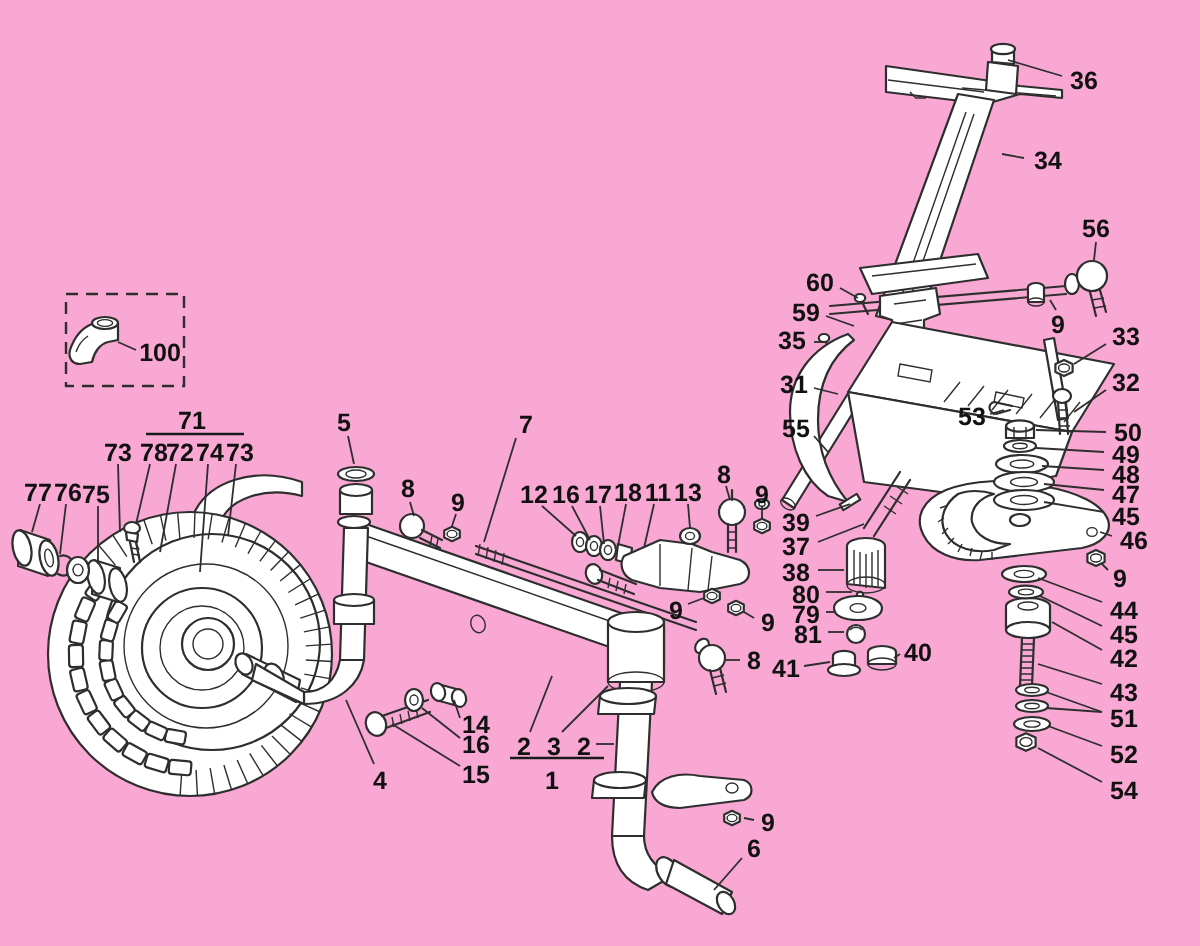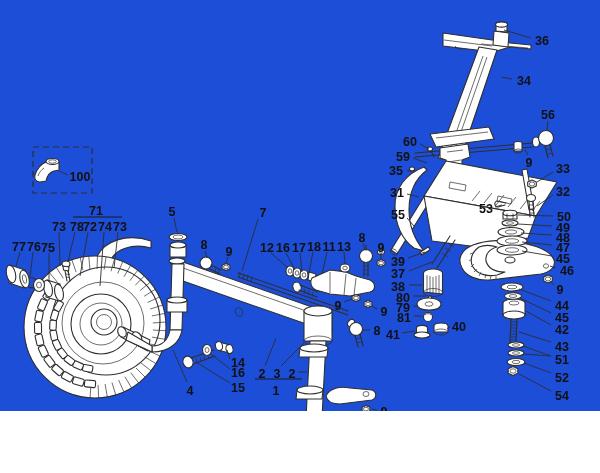--- a/index.html
+++ b/index.html
@@ -1,16 +1,16 @@
 <!DOCTYPE html>
 <html><head>
 <meta charset="utf-8">
 <style>
   html,body{margin:0;padding:0;background:#fff;}
-  #stage{position:relative;width:600px;height:411px;background:#1d4ed8;overflow:hidden;}
+  #stage{position:relative;width:600px;height:473px;background:#f9a8d4;overflow:hidden;}
   svg{position:absolute;left:0;top:0;}
   .ln{fill:none;stroke:#2e2e2e;stroke-width:1.1;stroke-linecap:round;stroke-linejoin:round;}
   .fw{fill:#ffffff;stroke:#2e2e2e;stroke-width:1.1;stroke-linejoin:round;}
   .thin{fill:none;stroke:#2e2e2e;stroke-width:.7;}
   .lead{stroke:#2e2e2e;stroke-width:.9;fill:none;}
   .rule{stroke:#1a1a1a;stroke-width:1.2;fill:none;}
   text.lbl{font-family:"Liberation Sans",sans-serif;font-weight:bold;font-size:12.5px;fill:#111;}
 </style>
 </head>
 <body>

